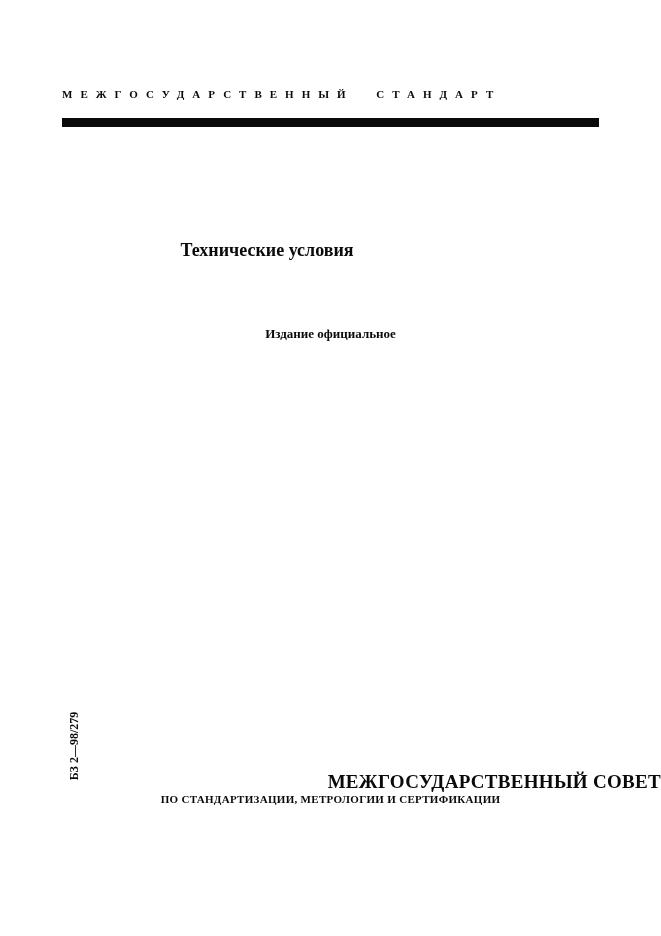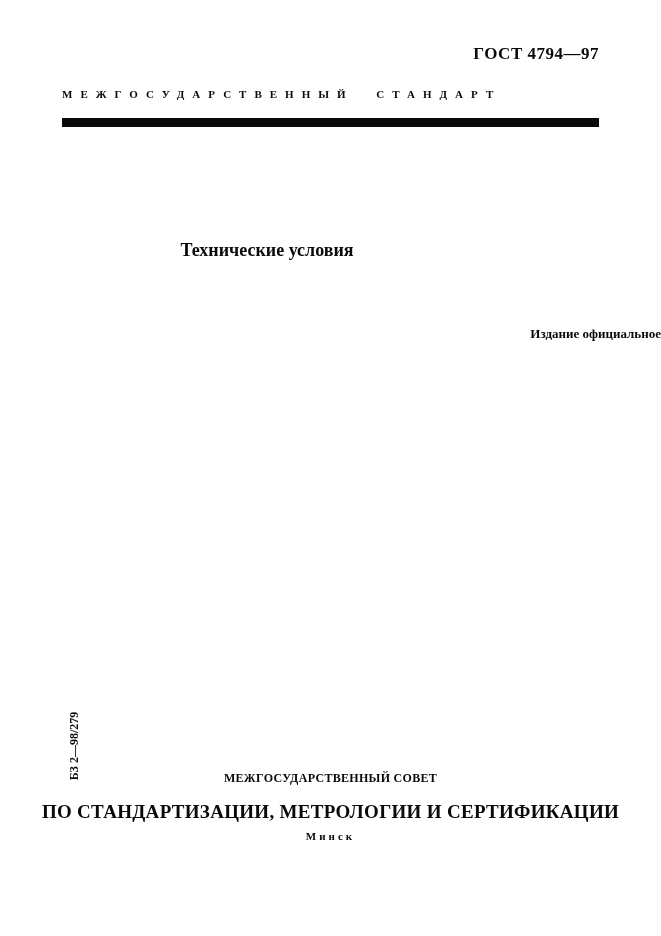--- a/index.html
+++ b/index.html
@@ -66,21 +66,21 @@
     text-align: center;
     font-size: 18px;
     font-weight: bold;
     white-space: nowrap;
   }
   .edition-note {
     position: absolute;
     top: 326px;
     left: 0;
     width: 661px;
-    text-align: right;
+    text-align: center;
     font-size: 13px;
     font-weight: bold;
     white-space: nowrap;
   }
   .side-code {
     position: absolute;
     left: 28px;
     top: 739px;
     width: 92px;
     height: 14px;
@@ -93,54 +93,53 @@
   }
   .footer-block {
     position: absolute;
     top: 771px;
     left: 0;
     width: 661px;
     text-align: center;
     font-weight: bold;
   }
   .footer-line1 {
-    font-size: 12px;
+    font-size: 19px;
     letter-spacing: 0.3px;
-    margin-bottom: 15px;
+    margin-bottom: 0;
     white-space: nowrap;
+    text-align: right;
   }
   .footer-line2 {
-    font-size: 19px;
+    font-size: 11px;
     letter-spacing: 0.3px;
-    margin-bottom: 7px;
+    margin-bottom: 20px;
     white-space: nowrap;
   }
   .footer-line3 {
     font-size: 11px;
     letter-spacing: 3px;
     white-space: nowrap;
   }
 </style>
 </head>
 <body>
 
 <div class="page">
 
-  <div class="doc-number">ГОСТ 4794—97</div>
 
   <div class="std-header">МЕЖГОСУДАРСТВЕННЫЙ СТАНДАРТ</div>
 
   <div class="header-rule"></div>
 
 
   <div class="doc-subtitle">Технические условия</div>
 
   <div class="edition-note">Издание официальное</div>
 
   <div class="side-code">БЗ 2—98/279</div>
 
   <div class="footer-block">
     <div class="footer-line1">МЕЖГОСУДАРСТВЕННЫЙ СОВЕТ</div>
     <div class="footer-line2">ПО СТАНДАРТИЗАЦИИ, МЕТРОЛОГИИ И СЕРТИФИКАЦИИ</div>
-    <div class="footer-line3">Минск</div>
   </div>
 
 </div>
 
 </body></html>

